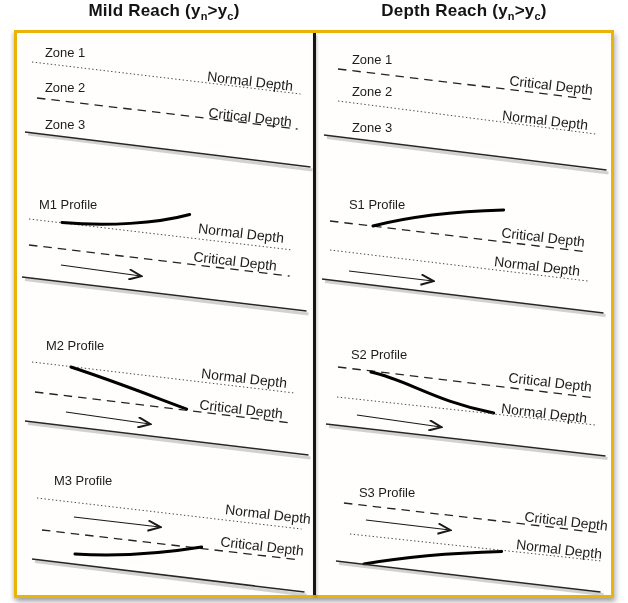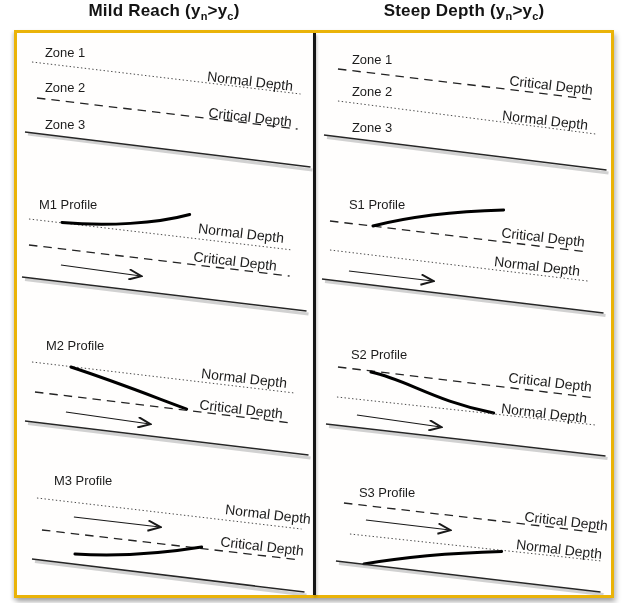--- a/index.html
+++ b/index.html
@@ -24,21 +24,21 @@
   .surface-curve{stroke:#000000;stroke-width:2.9;fill:none;stroke-linecap:round;}
   .flow-arrow{stroke:#181818;stroke-width:1.25;fill:none;}
 </style>
 </head>
 <body>
 
 <div class="page">
 
   <div class="titles-row">
     <div class="col-title"><span>Mild Reach (y</span><sub>n</sub><span>&gt;y</span><sub>c</sub><span>)</span></div>
-    <div class="col-title"><span>Steep Depth (y</span><sub>n</sub><span>&gt;y</span><sub>c</sub><span>)</span></div>
+    <div class="col-title"><span>Depth Reach (y</span><sub>n</sub><span>&gt;y</span><sub>c</sub><span>)</span></div>
   </div>
 
   <div class="frame">
 
     <div class="panel">
       <svg width="100%" height="100%" viewBox="0 0 296 562" preserveAspectRatio="none">
         <defs>
           <marker id="arrowhead" viewBox="0 0 10 8" refX="8.5" refY="4" markerWidth="12" markerHeight="9.5" orient="auto">
             <path d="M0.5 0.5 L9 4 L0.5 7.5" fill="none" stroke="#181818" stroke-width="1.3"></path>
           </marker>

